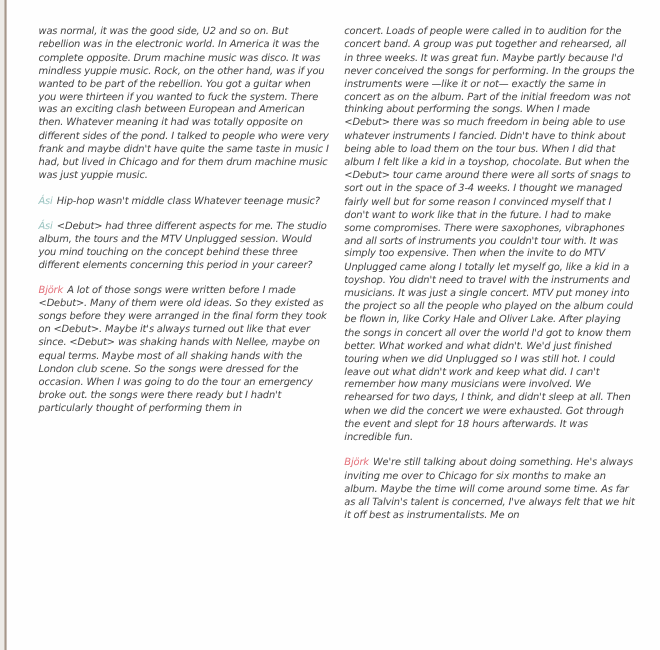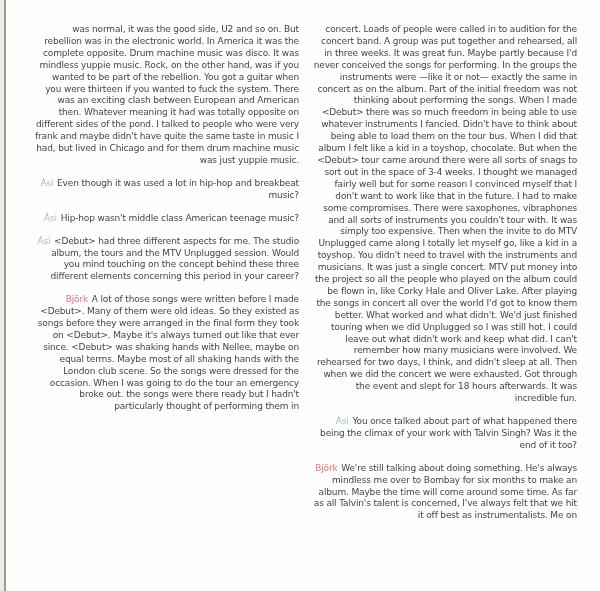--- a/index.html
+++ b/index.html
@@ -33,21 +33,22 @@
     top: 24px;
     display: flex;
     gap: 14px;
   }
   .column {
     width: 264px;
     font-size: 9px;
     line-height: 11.9px;
     letter-spacing: -0.15px;
     color: #454545;
-    text-align: right;
+    text-align: left;
+    font-style: italic;
   }
   .column p {
     margin: 0 0 11px 0;
   }
   .speaker {
     padding-right: 1px;
   }
   .speaker-asi  { color: var(--asi-color, #9cc5c2); }
   .speaker-bjork{ color: var(--bjork-color, #e4737c); }
 </style>
@@ -55,26 +56,24 @@
 <body>
 
 <div class="page">
   <div class="scan-edge-light"></div>
   <div class="scan-edge-dark"></div>
 
   <div class="columns">
 
     <div class="column">
       <p><span>was normal, it was the good side, U2 and so on. But rebellion was in the electronic world. In America it was the complete opposite. Drum machine music was disco. It was mindless yuppie music. Rock, on the other hand, was if you wanted to be part of the rebellion. You got a guitar when you were thirteen if you wanted to fuck the system. There was an exciting clash between European and American then. Whatever meaning it had was totally opposite on different sides of the pond. I talked to people who were very frank and maybe didn't have quite the same taste in music I had, but lived in Chicago and for them drum machine music was just yuppie music.</span></p>
-      <p><span class="speaker speaker-asi">Ási</span> <span>Even though it was used a lot in hip-hop and breakbeat music?</span></p>
-      <p><span class="speaker speaker-asi">Ási</span> <span>Hip-hop wasn't middle class American teenage music?</span></p>
+      <p><span class="speaker speaker-asi">Ási</span> <span>Hip-hop wasn't middle class Whatever teenage music?</span></p>
       <p><span class="speaker speaker-asi">Ási</span> <span>&lt;Debut&gt; had three different aspects for me. The studio album, the tours and the MTV Unplugged session. Would you mind touching on the concept behind these three different elements concerning this period in your career?</span></p>
       <p><span class="speaker speaker-bjork">Björk</span> <span>A lot of those songs were written before I made &lt;Debut&gt;. Many of them were old ideas. So they existed as songs before they were arranged in the final form they took on &lt;Debut&gt;. Maybe it's always turned out like that ever since. &lt;Debut&gt; was shaking hands with Nellee, maybe on equal terms. Maybe most of all shaking hands with the London club scene. So the songs were dressed for the occasion. When I was going to do the tour an emergency broke out. the songs were there ready but I hadn't particularly thought of performing them in</span></p>
     </div>
 
     <div class="column">
       <p><span>concert. Loads of people were called in to audition for the concert band. A group was put together and rehearsed, all in three weeks. It was great fun. Maybe partly because I'd never conceived the songs for performing. In the groups the instruments were —like it or not— exactly the same in concert as on the album. Part of the initial freedom was not thinking about performing the songs. When I made &lt;Debut&gt; there was so much freedom in being able to use whatever instruments I fancied. Didn't have to think about being able to load them on the tour bus. When I did that album I felt like a kid in a toyshop, chocolate. But when the &lt;Debut&gt; tour came around there were all sorts of snags to sort out in the space of 3-4 weeks. I thought we managed fairly well but for some reason I convinced myself that I don't want to work like that in the future. I had to make some compromises. There were saxophones, vibraphones and all sorts of instruments you couldn't tour with. It was simply too expensive. Then when the invite to do MTV Unplugged came along I totally let myself go, like a kid in a toyshop. You didn't need to travel with the instruments and musicians. It was just a single concert. MTV put money into the project so all the people who played on the album could be flown in, like Corky Hale and Oliver Lake. After playing the songs in concert all over the world I'd got to know them better. What worked and what didn't. We'd just finished touring when we did Unplugged so I was still hot. I could leave out what didn't work and keep what did. I can't remember how many musicians were involved. We rehearsed for two days, I think, and didn't sleep at all. Then when we did the concert we were exhausted. Got through the event and slept for 18 hours afterwards. It was incredible fun.</span></p>
-      <p><span class="speaker speaker-asi">Ási</span> <span>You once talked about part of what happened there being the climax of your work with Talvin Singh? Was it the end of it too?</span></p>
-      <p><span class="speaker speaker-bjork">Björk</span> <span>We're still talking about doing something. He's always mindless me over to Bombay for six months to make an album. Maybe the time will come around some time. As far as all Talvin's talent is concerned, I've always felt that we hit it off best as instrumentalists. Me on</span></p>
+      <p><span class="speaker speaker-bjork">Björk</span> <span>We're still talking about doing something. He's always inviting me over to Chicago for six months to make an album. Maybe the time will come around some time. As far as all Talvin's talent is concerned, I've always felt that we hit it off best as instrumentalists. Me on</span></p>
     </div>
 
   </div>
 </div>
 
 </body></html>

